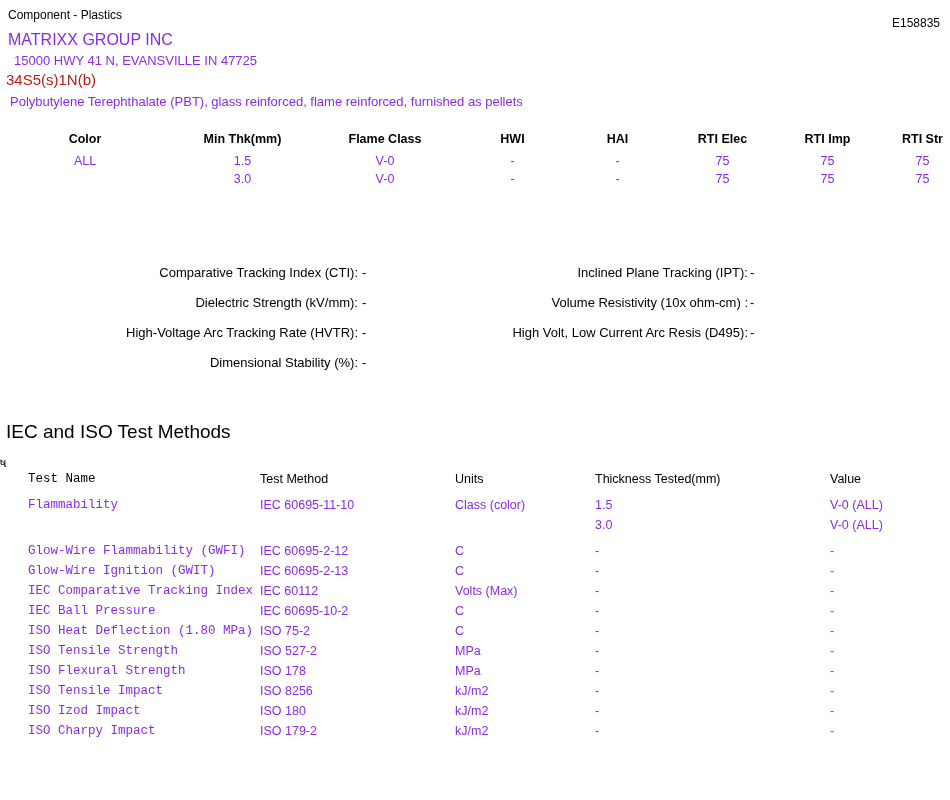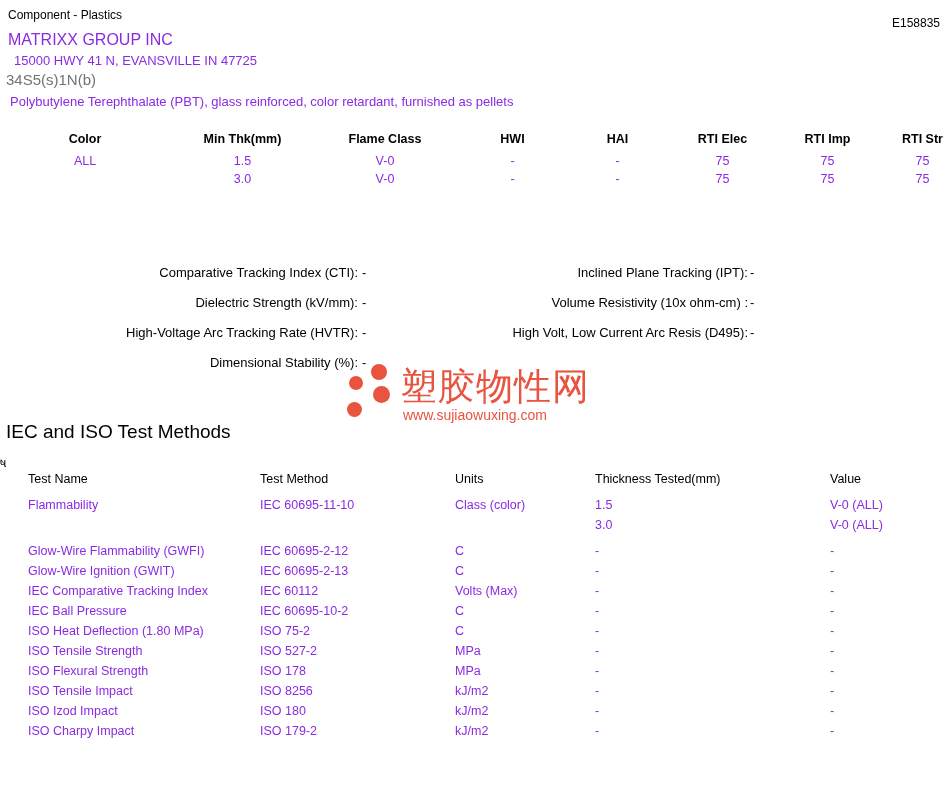--- a/index.html
+++ b/index.html
@@ -47,21 +47,21 @@
     left: 14px;
     top: 53px;
     font-size: 13px;
     color: #8a2be2;
   }
   .modelcode {
     position: absolute;
     left: 6px;
     top: 71px;
     font-size: 15px;
-    color: #737373;
+    color: #b91c1c;
   }
   .descr {
     position: absolute;
     left: 10px;
     top: 94px;
     font-size: 13px;
     color: #8a2be2;
   }
 
   
@@ -199,39 +199,39 @@
     text-align: left;
     padding: 2px 0 9px 0;
   }
   .tests td {
     font-size: 12.5px;
     color: #8a2be2;
     text-align: left;
     padding: 3px 0;
     height: 14px;
   }
-  .c1 { width: 232px; padding-left: 28px !important; }
+  .c1 { width: 232px; padding-left: 28px !important; font-family: Liberation Mono, monospace; }
   .c2 { width: 195px; }
   .c3 { width: 140px; }
   .c4 { width: 235px; }
   .c5 { width: 148px; }
   .spacer-row td { height: 6px; padding: 0; }
 </style>
 </head>
 <body>
 
 <div class="page">
 
   <div class="hdr-left">Component - Plastics</div>
   <div class="hdr-right">E158835</div>
 
   <div class="company">MATRIXX GROUP INC</div>
   <div class="address">15000 HWY 41 N, EVANSVILLE IN   47725</div>
   <div class="modelcode">34S5(s)1N(b)</div>
-  <div class="descr">Polybutylene Terephthalate (PBT), glass reinforced, color retardant, furnished as pellets</div>
+  <div class="descr">Polybutylene Terephthalate (PBT), glass reinforced, flame reinforced, furnished as pellets</div>
 
   <div class="ratings">
     <table>
       <colgroup>
         <col style="width:170px">
         <col style="width:145px">
         <col style="width:140px">
         <col style="width:115px">
         <col style="width:95px">
         <col style="width:115px">
@@ -293,30 +293,20 @@
       <span class="prop-left-val">-</span>
       <span class="prop-right-label">High Volt, Low Current Arc Resis (D495):</span>
       <span class="prop-right-val">-</span>
     </div>
     <div class="prop-row">
       <span class="prop-left-label">Dimensional Stability (%):</span>
       <span class="prop-left-val">-</span>
     </div>
   </div>
 
-  <div class="watermark">
-    <div class="wm-dots">
-      <span class="wm-dot d1"></span>
-      <span class="wm-dot d2"></span>
-      <span class="wm-dot d3"></span>
-      <span class="wm-dot d4"></span>
-    </div>
-    <div class="wm-title">塑胶物性网</div>
-    <div class="wm-url">www.sujiaowuxing.com</div>
-  </div>
 
   <div class="section-title">IEC and ISO Test Methods</div>
 
   <div class="tests">
     
 ષ      <table>
       <thead>
         <tr>
           <th class="c1">Test Name</th>
           <th class="c2">Test Method</th>

